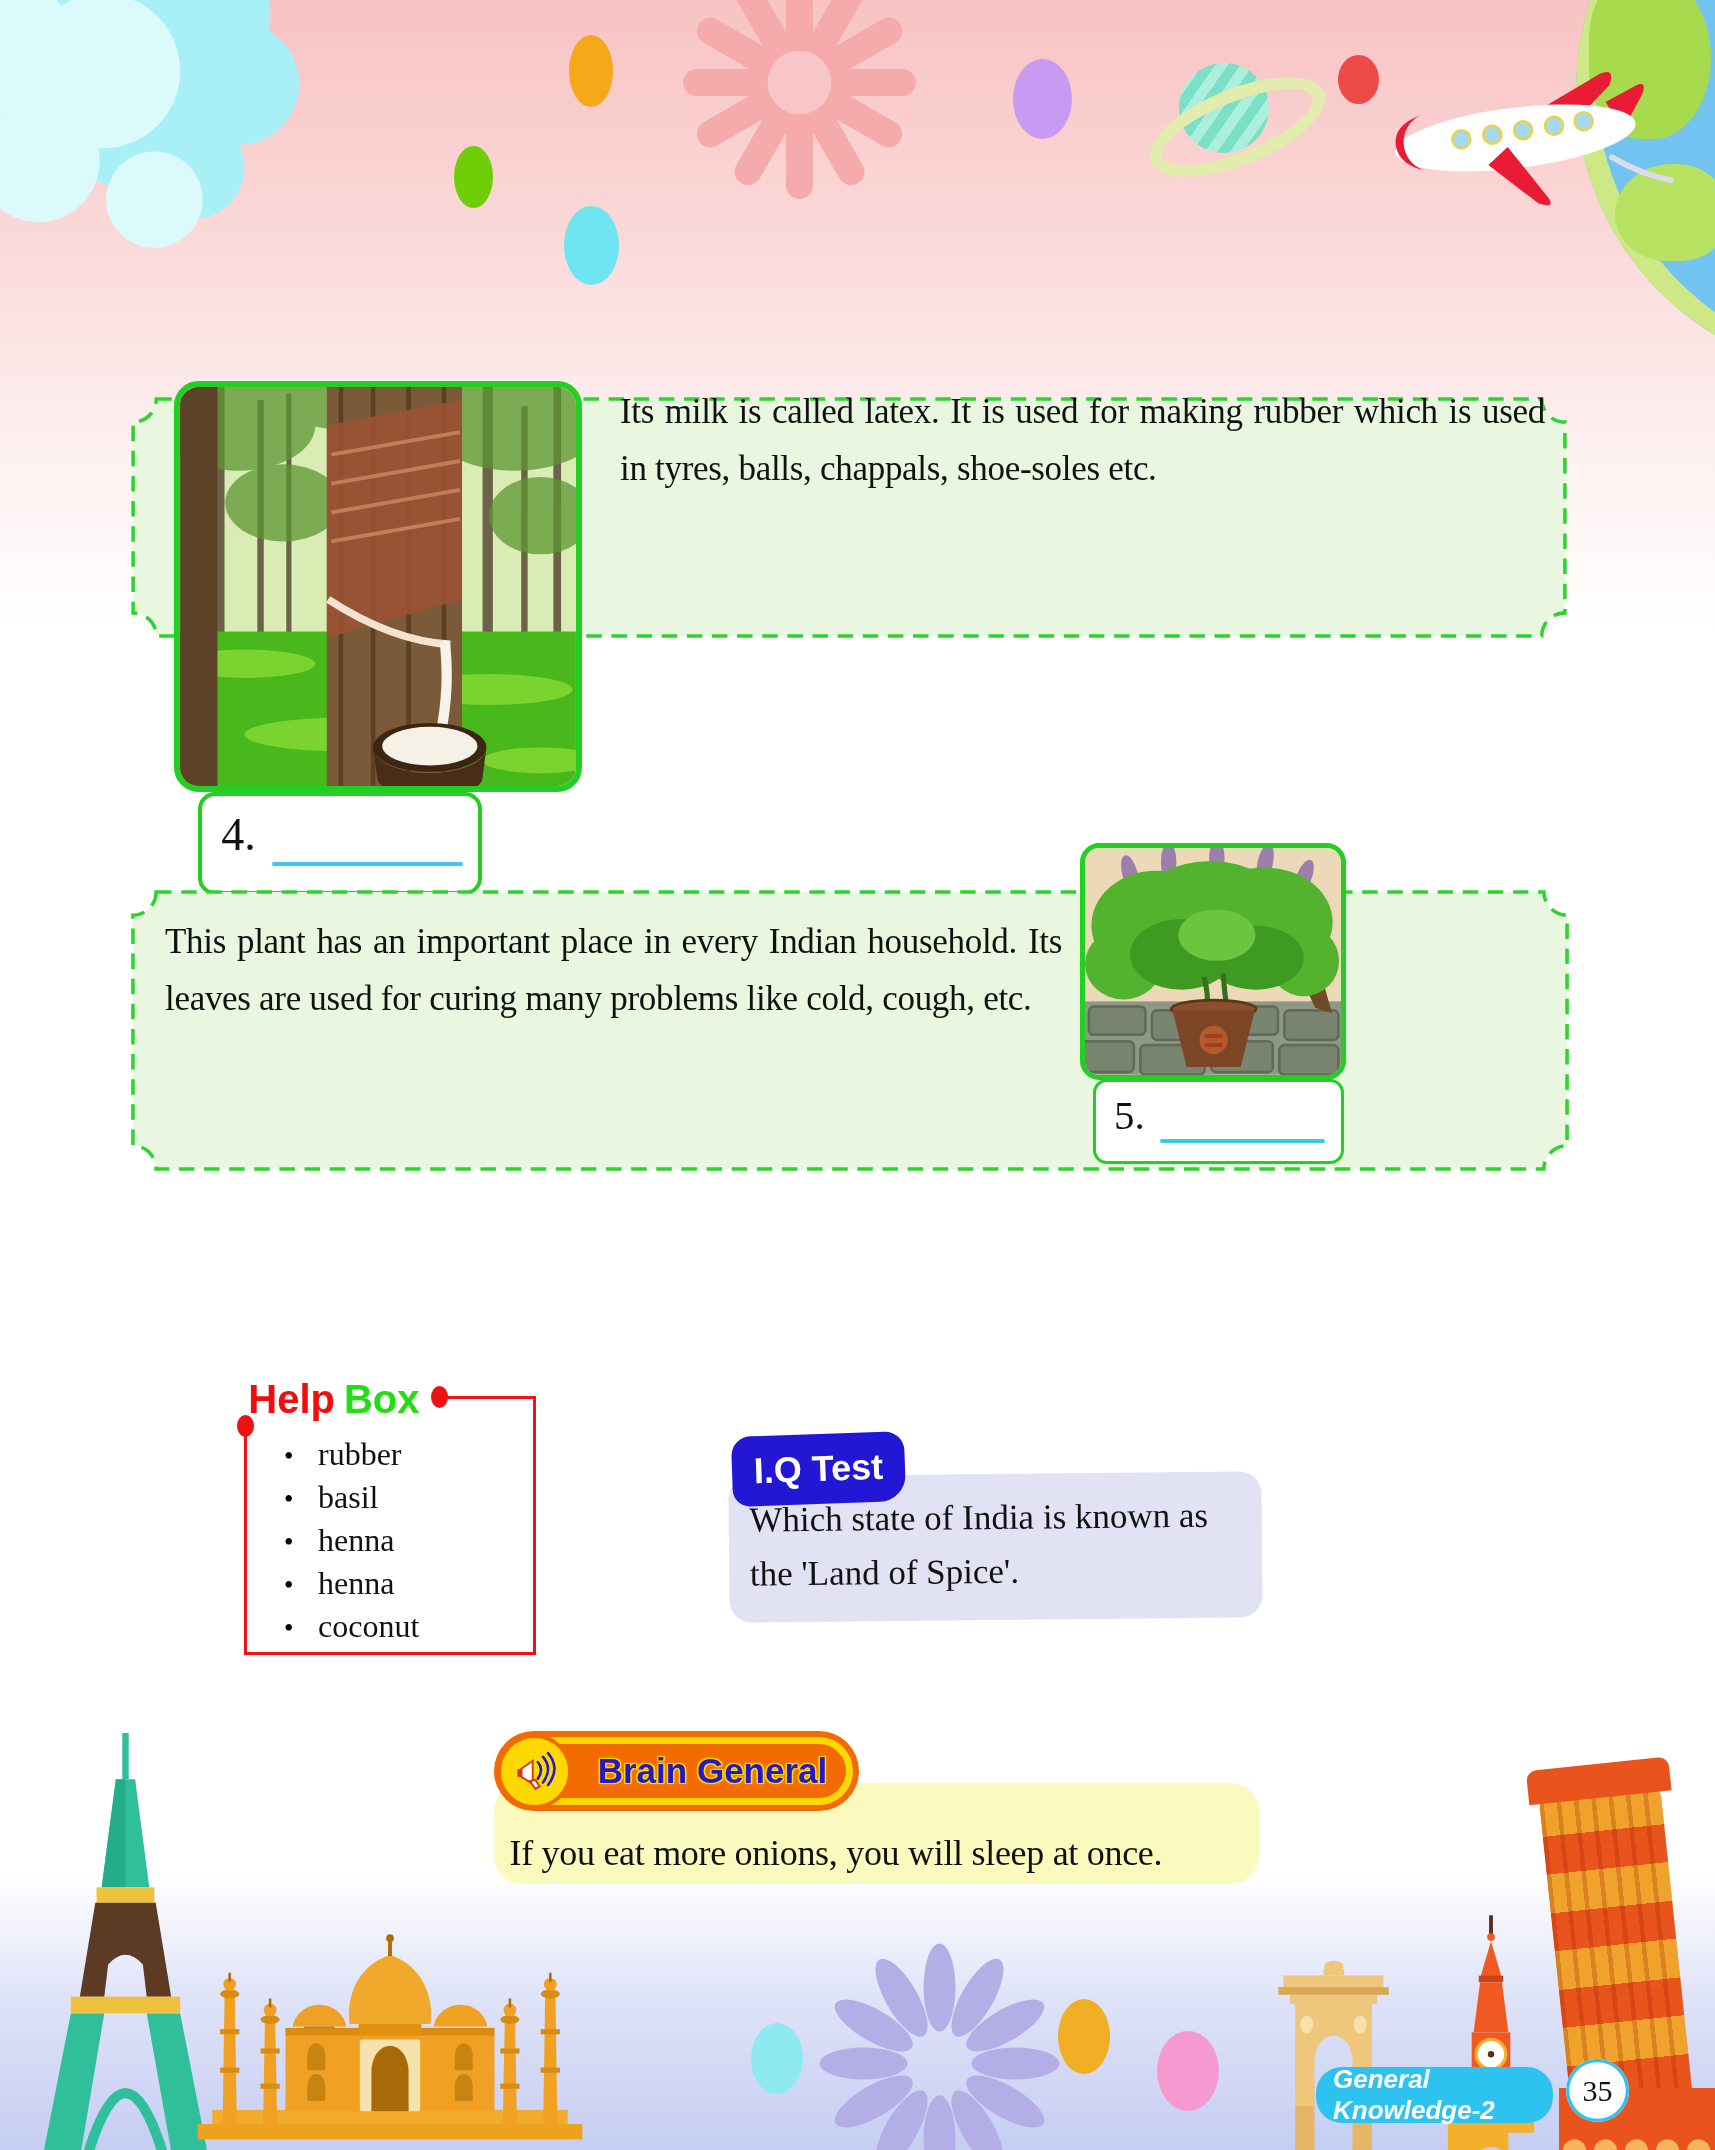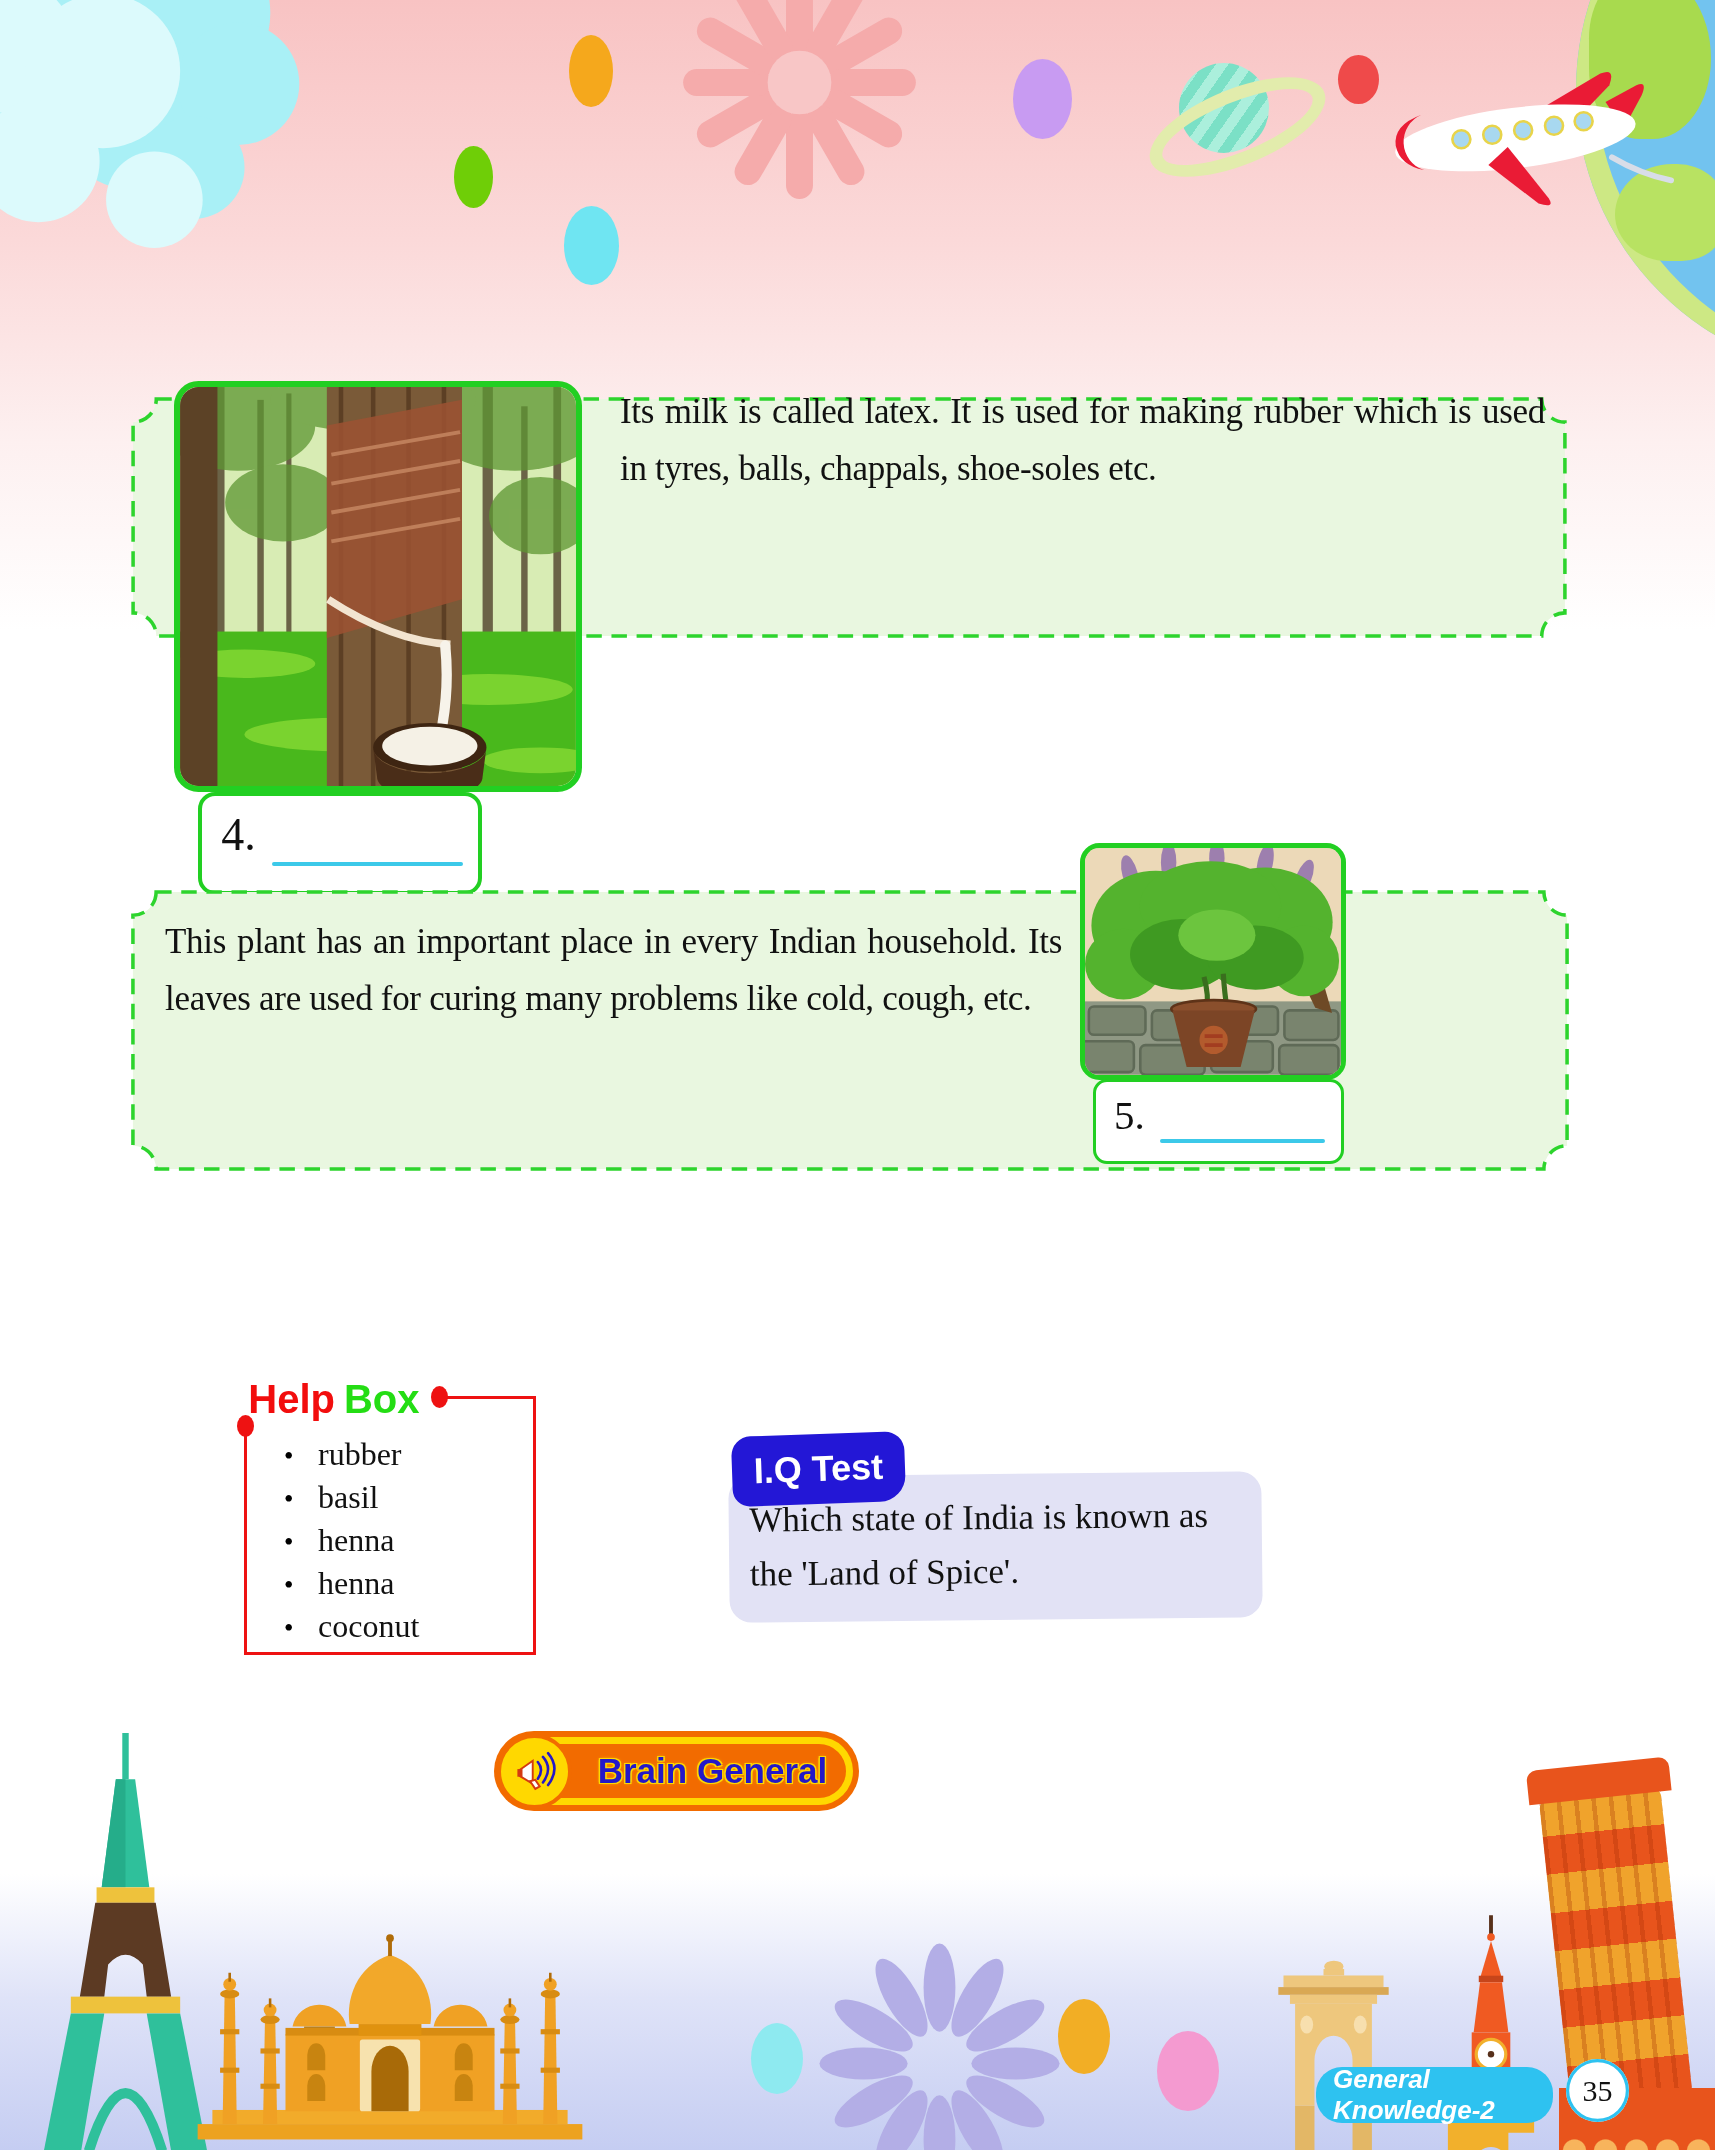--- a/index.html
+++ b/index.html
@@ -286,20 +286,23 @@
     </div>
   </div>
 
   <div class="iq-box">
     <p class="q" style="margin:0;">Which state of India is known as the 'Land of Spice'.</p>
   </div>
   <div class="iq-badge">
     <span>I.Q Test</span>
   </div>
 
+  <div class="bb-fact">
+    <span>If you eat more onions, you will sleep at once.</span>
+  </div>
   <div class="bb-badge">
     <div class="bb-outer"></div>
     <div class="bb-yellow"></div>
     <div class="bb-core"></div>
     <div class="bb-circle">
       <svg width="46" height="46" viewBox="0 0 72 72">
         <path d="M14,34 L34,20 L34,56 L14,44 Z" fill="#ffffff" stroke="#d43a10" stroke-width="3"></path>
         <rect x="10" y="33" width="8" height="12" fill="#d43a10"></rect>
         <path d="M30,52 l8,12 l7,-4 l-7,-10 Z" fill="#ffffff" stroke="#d43a10" stroke-width="3"></path>
         <path d="M42,22 q10,12 0,26 M50,14 q16,18 0,40 M58,8 q20,24 0,50" stroke="#2418c8" stroke-width="4" fill="none" stroke-linecap="round"></path>

